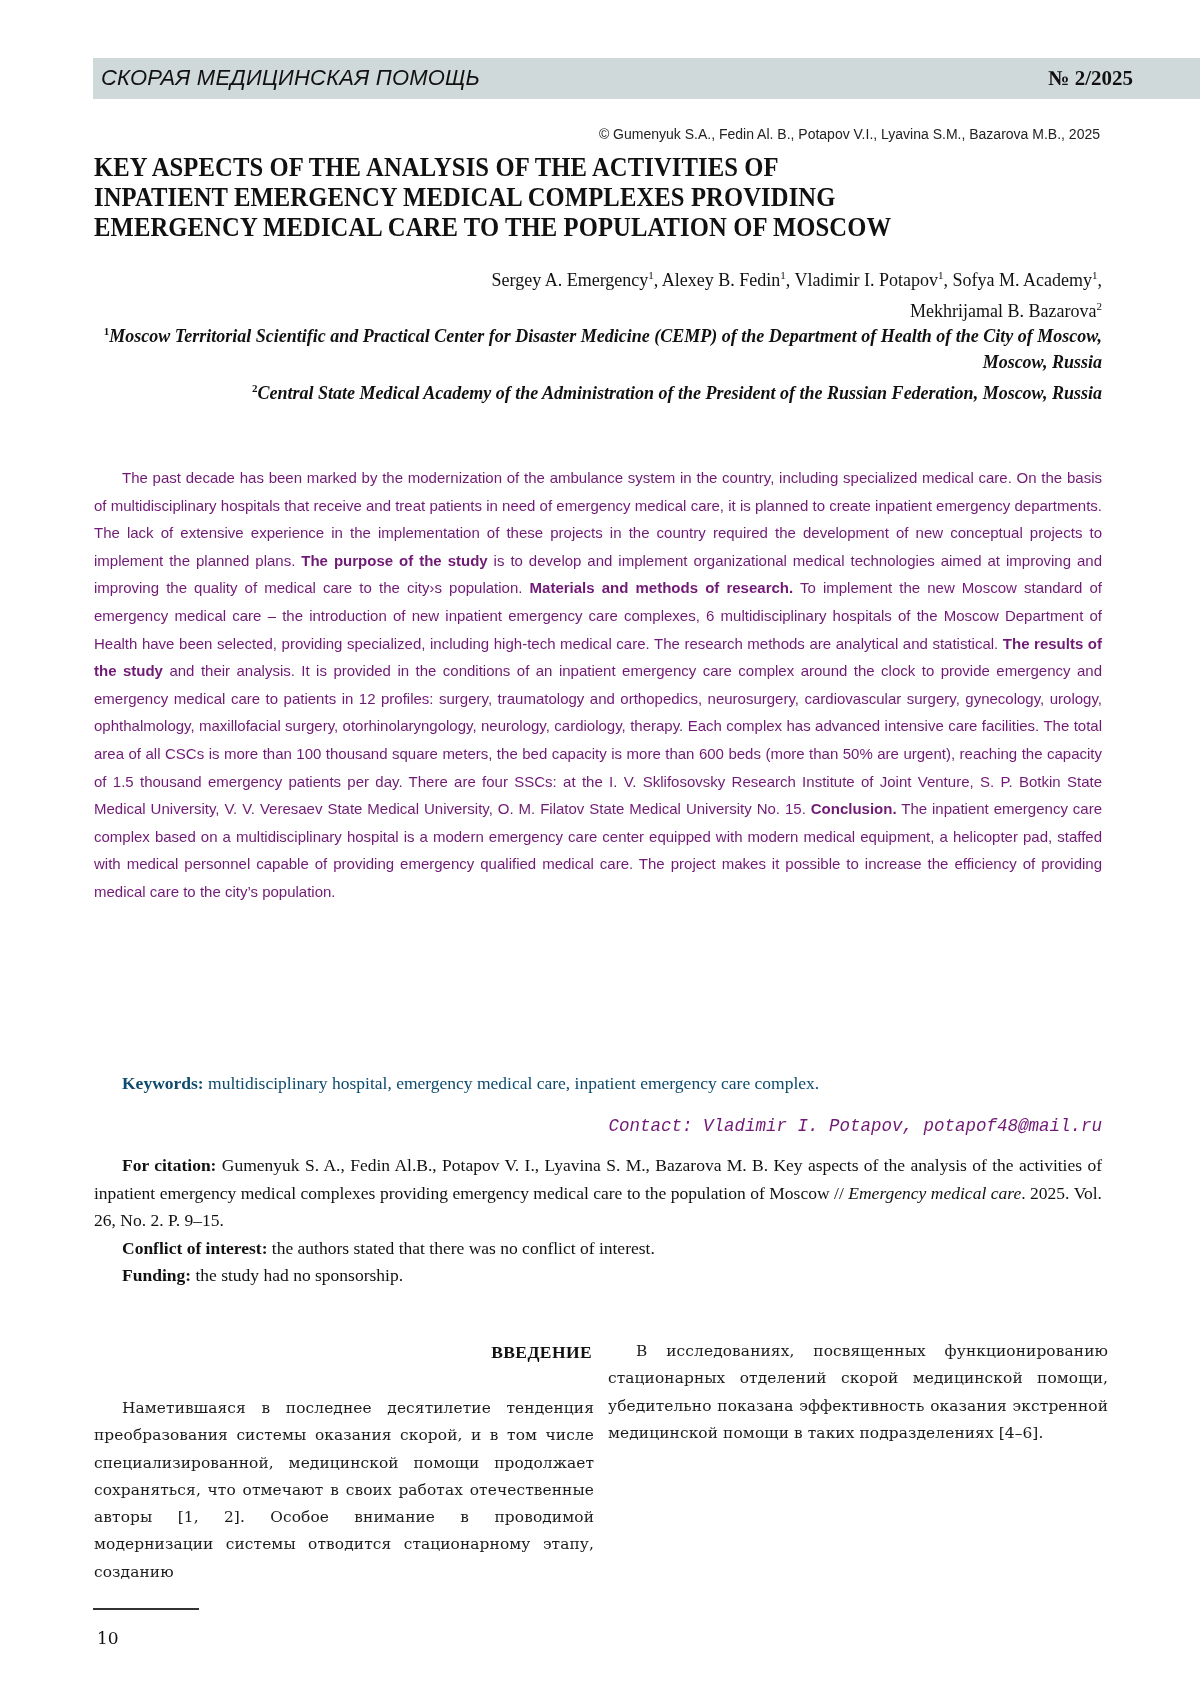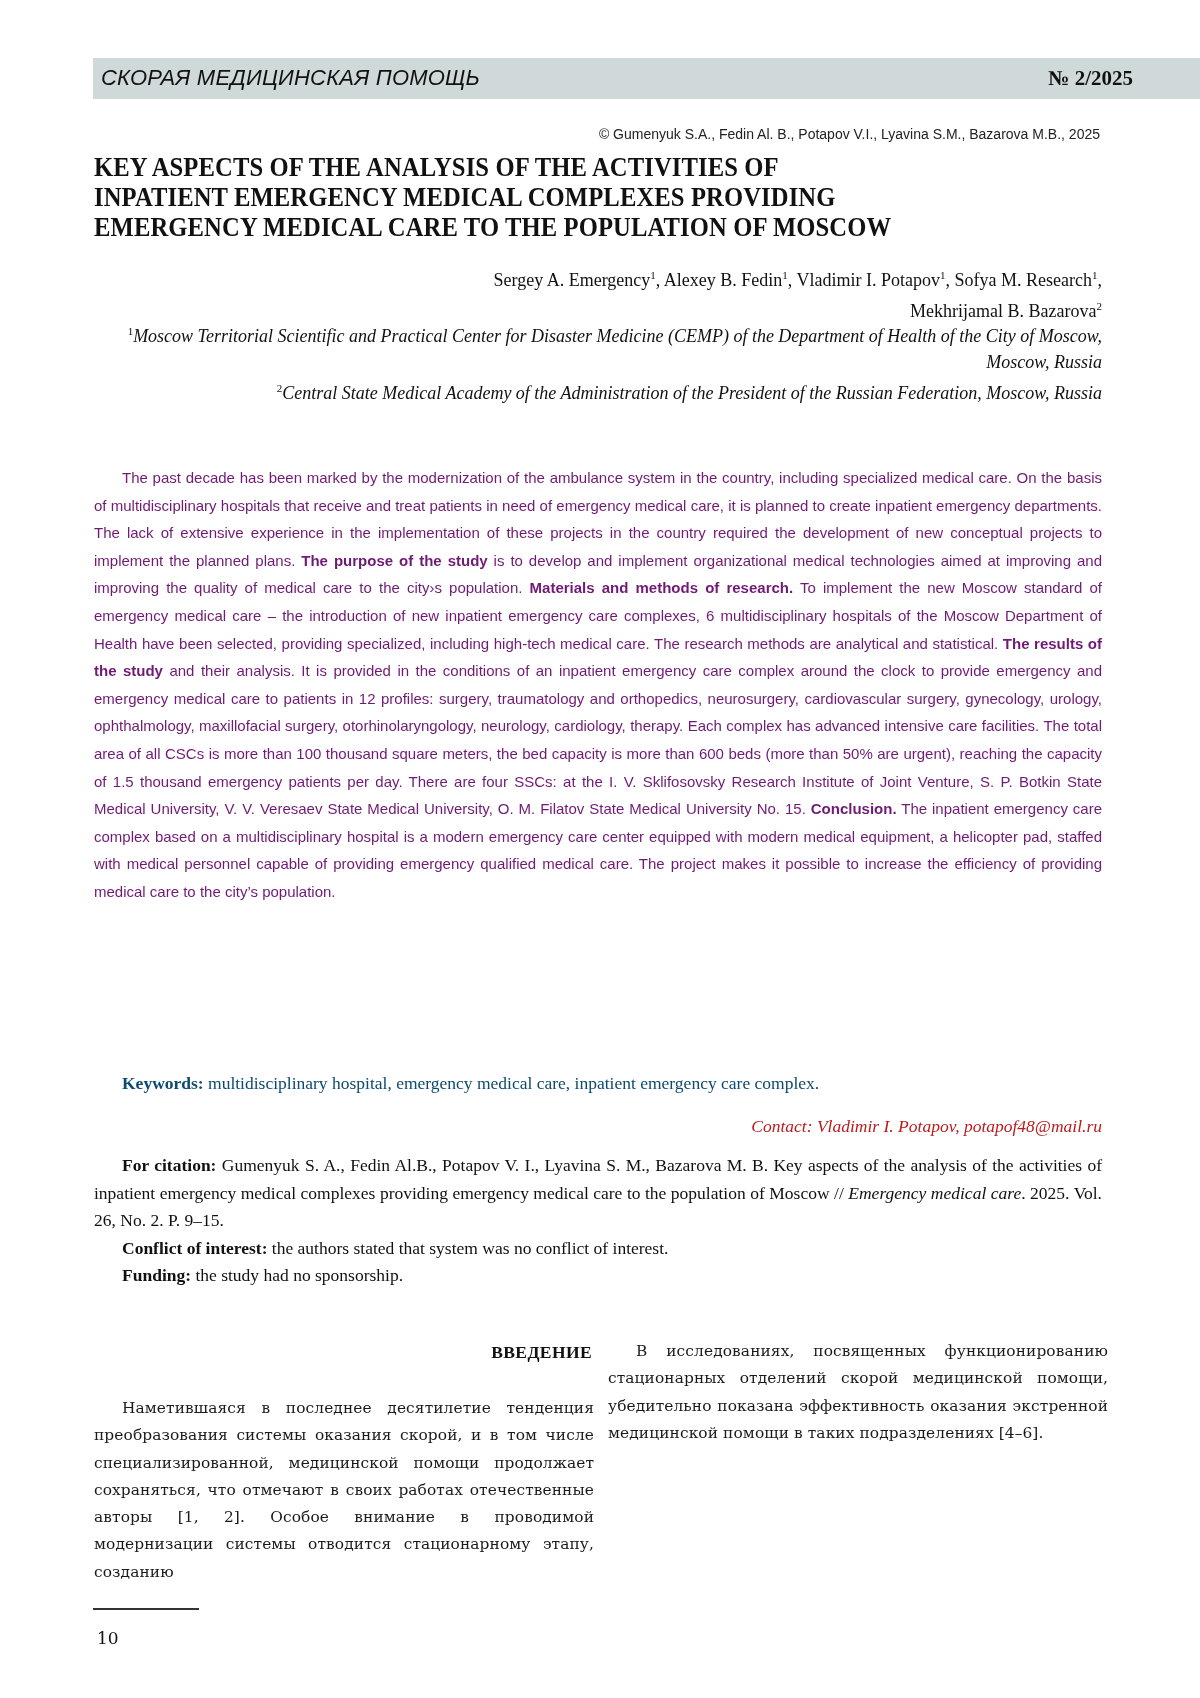--- a/index.html
+++ b/index.html
@@ -37,40 +37,40 @@
 
   .authors {
     position: absolute; right: 98px; top: 262px; width: 1000px; text-align: right;
     font-family: "Liberation Serif", serif; font-size: 18px; line-height: 26px; color: #111;
   }
   .authors sup { font-size: 11px; }
 
   .affiliations {
     position: absolute; right: 98px; top: 318px; width: 1010px; text-align: right;
     font-family: "Liberation Serif", serif; font-style: italic;
-    font-size: 18px; line-height: 26px; color: #111;
+    font-size: 18px; line-height: 26px; color: #111; font-weight: bold;
   }
   .affiliations sup { font-size: 11px; font-style: normal; }
 
   .abstract {
     position: absolute; left: 94px; top: 464px; width: 1008px;
     font-family: "Liberation Sans", sans-serif; font-size: 15px;
     line-height: 27.6px; text-align: justify; color: #701a75;
     text-indent: 28px; hyphens: manual;
   }
   .abstract b { font-weight: bold; }
 
   .keywords {
     position: absolute; left: 122px; top: 1070px; width: 990px;
     font-family: "Liberation Serif", serif; font-size: 17.5px; line-height: 26px; color: #0c4a6e;
   }
 
   .contact {
     position: absolute; right: 98px; top: 1116px;
-    font-family: Liberation Serif, serif; font-style: italic; font-size: 17.5px; color: #b91c1c;
+    font-family: Liberation Mono, monospace; font-style: italic; font-size: 17.5px; color: #701a75;
   }
 
   .citation {
     position: absolute; left: 94px; top: 1152px; width: 1008px;
     font-family: "Liberation Serif", serif; font-size: 17.5px; line-height: 27.5px;
     text-align: justify; color: #111;
   }
   .citation p { margin: 0; text-indent: 28px; }
 
   .section-heading {
@@ -109,42 +109,42 @@
 
   <div class="copyright">© Gumenyuk S.A., Fedin Al. B., Potapov V.I., Lyavina S.M., Bazarova M.B., 2025</div>
 
   <div class="title">
     <div>KEY ASPECTS OF THE ANALYSIS OF THE ACTIVITIES OF</div>
     <div>INPATIENT EMERGENCY MEDICAL COMPLEXES PROVIDING</div>
     <div>EMERGENCY MEDICAL CARE TO THE POPULATION OF MOSCOW</div>
   </div>
 
   <div class="authors">
-    <span>Sergey A. Emergency</span><sup>1</sup><span>, </span><span>Alexey B. Fedin</span><sup>1</sup><span>, </span><span>Vladimir I. Potapov</span><sup>1</sup><span>, </span><span>Sofya M. Research</span><sup>1</sup><span>,</span><br>
+    <span>Sergey A. Emergency</span><sup>1</sup><span>, </span><span>Alexey B. Fedin</span><sup>1</sup><span>, </span><span>Vladimir I. Potapov</span><sup>1</sup><span>, </span><span>Sofya M. Academy</span><sup>1</sup><span>,</span><br>
     <span>Mekhrijamal B. Bazarova</span><sup>2</sup>
   </div>
 
   <div class="affiliations">
     <div><sup>1</sup><span>Moscow Territorial Scientific and Practical Center for Disaster Medicine (CEMP) of the Department of Health of the City of Moscow, Moscow, Russia</span></div>
     <div><sup>2</sup><span>Central State Medical Academy of the Administration of the President of the Russian Federation, Moscow, Russia</span></div>
   </div>
 
   <div class="abstract">
     <span>The past decade has been marked by the modernization of the ambulance system in the country, including specialized medical care. On the basis of multidisciplinary hospitals that receive and treat patients in need of emergency medical care, it is planned to create inpatient emergency departments. The lack of extensive experience in the implementation of these projects in the country required the development of new conceptual projects to implement the planned plans. </span><b>The purpose of the study</b><span> is to develop and implement organizational medical technologies aimed at improving and improving the quality of medical care to the city›s population. </span><b>Materials and methods of research.</b><span> To implement the new Moscow standard of emergency medical care – the introduction of new inpatient emergency care complexes, 6 multidisciplinary hospitals of the Moscow Department of Health have been selected, providing specialized, including high-tech medical care. The research methods are analytical and statistical. </span><b>The results of the study</b><span> and their analysis. It is provided in the conditions of an inpatient emergency care complex around the clock to provide emergency and emergency medical care to patients in 12 profiles: surgery, traumatology and orthopedics, neurosurgery, cardiovascular surgery, gynecology, urology, ophthalmology, maxillofacial surgery, otorhinolaryngology, neurology, cardiology, therapy. Each complex has advanced intensive care facilities. The total area of all CSCs is more than 100 thousand square meters, the bed capacity is more than 600 beds (more than 50% are urgent), reaching the capacity of 1.5 thousand emergency patients per day. There are four SSCs: at the I. V. Sklifosovsky Research Institute of Joint Venture, S. P. Botkin State Medical University, V. V. Veresaev State Medical University, O. M. Filatov State Medical University No. 15. </span><b>Conclusion.</b><span> The inpatient emergency care complex based on a multidisciplinary hospital is a modern emergency care center equipped with modern medical equipment, a helicopter pad, staffed with medical personnel capable of providing emergency qualified medical care. The project makes it possible to increase the efficiency of providing medical care to the city’s population.</span>
   </div>
 
   <div class="keywords">
     <b>Keywords:</b><span> multidisciplinary hospital, emergency medical care, inpatient emergency care complex.</span>
   </div>
 
   <div class="contact">Contact: Vladimir I. Potapov, potapof48@mail.ru</div>
 
   <div class="citation">
     <p><b>For citation:</b><span> Gumenyuk S. A., Fedin Al.B., Potapov V. I., Lyavina S. M., Bazarova M. B. Key aspects of the analysis of the activities of inpatient emergency medical complexes providing emergency medical care to the population of Moscow // </span><i>Emergency medical care</i><span>. 2025. Vol. 26, No. 2. P. 9–15.</span></p>
-    <p><b>Conflict of interest:</b><span> the authors stated that system was no conflict of interest.</span></p>
+    <p><b>Conflict of interest:</b><span> the authors stated that there was no conflict of interest.</span></p>
     <p><b>Funding:</b><span> the study had no sponsorship.</span></p>
   </div>
 
   <div class="section-heading">ВВЕДЕНИЕ</div>
 
   <div class="col col-left">
     <p>Наметившаяся в последнее десятилетие тенденция преобразования системы оказания скорой, и в том числе специализированной, медицинской помощи продолжает сохраняться, что отмечают в своих работах отечественные авторы [1, 2]. Особое внимание в проводимой модернизации системы отводится стационарному этапу, созданию</p>
   </div>
 
   <div class="col col-right">

